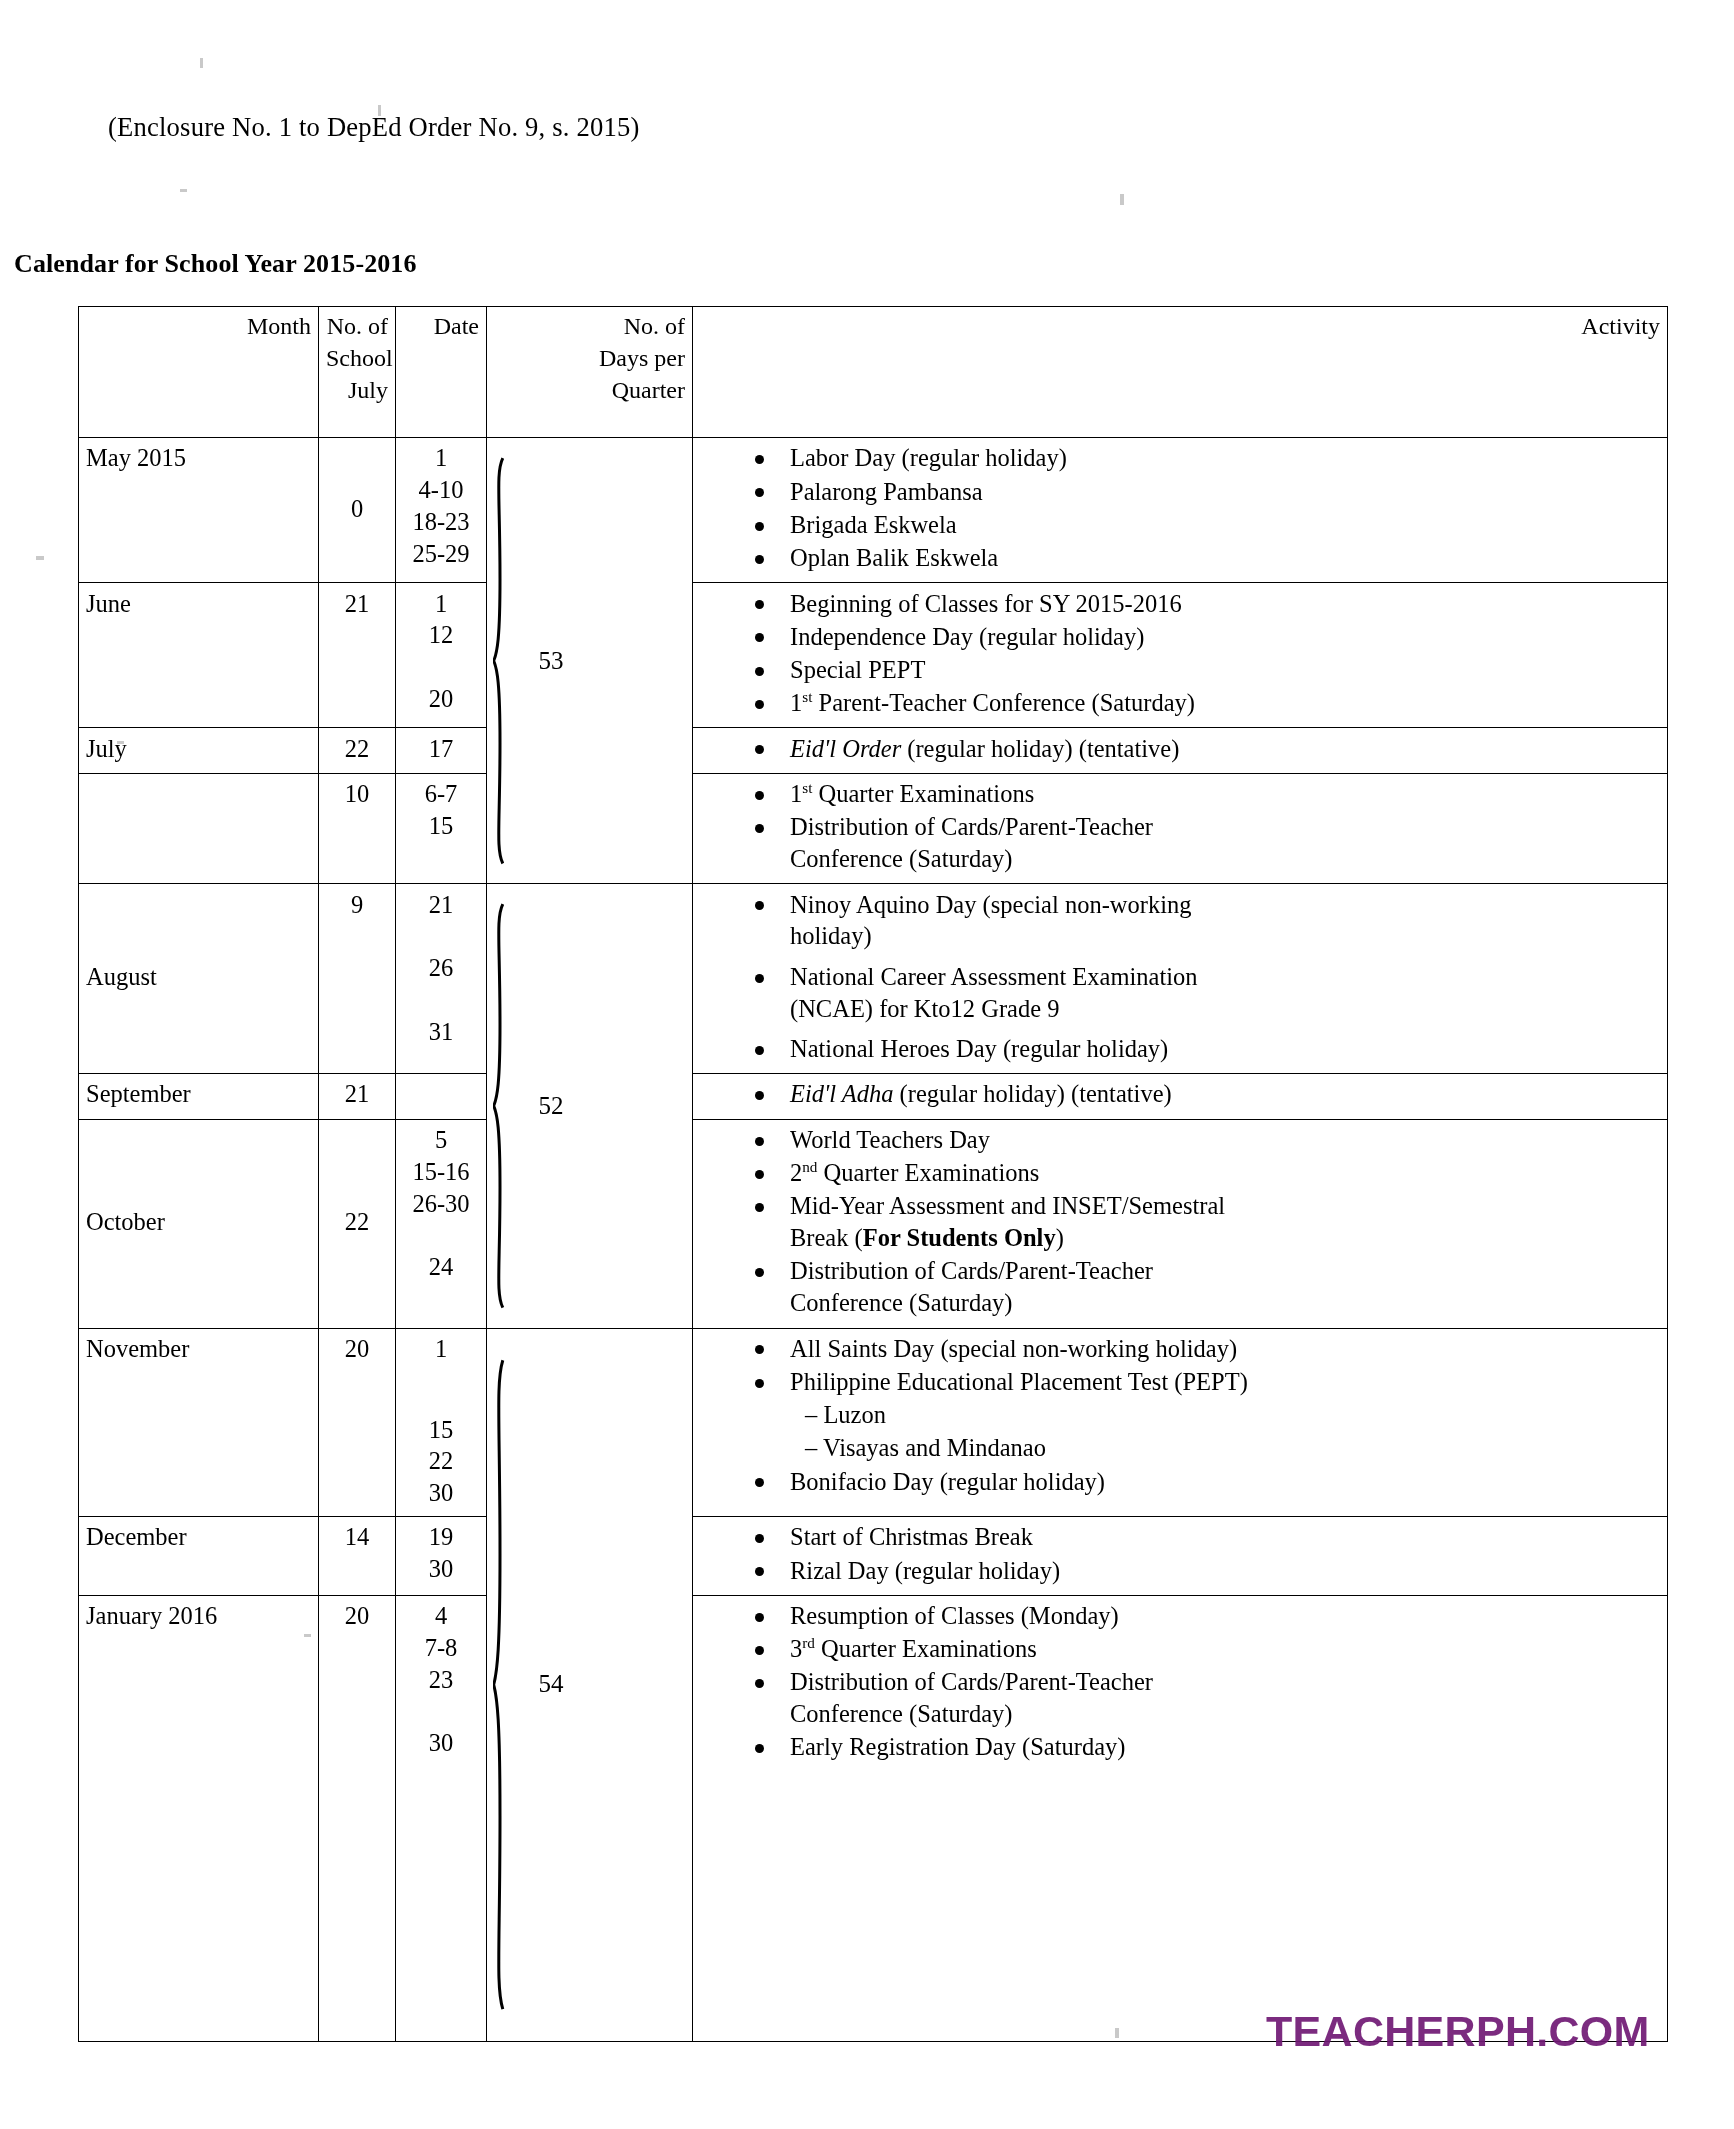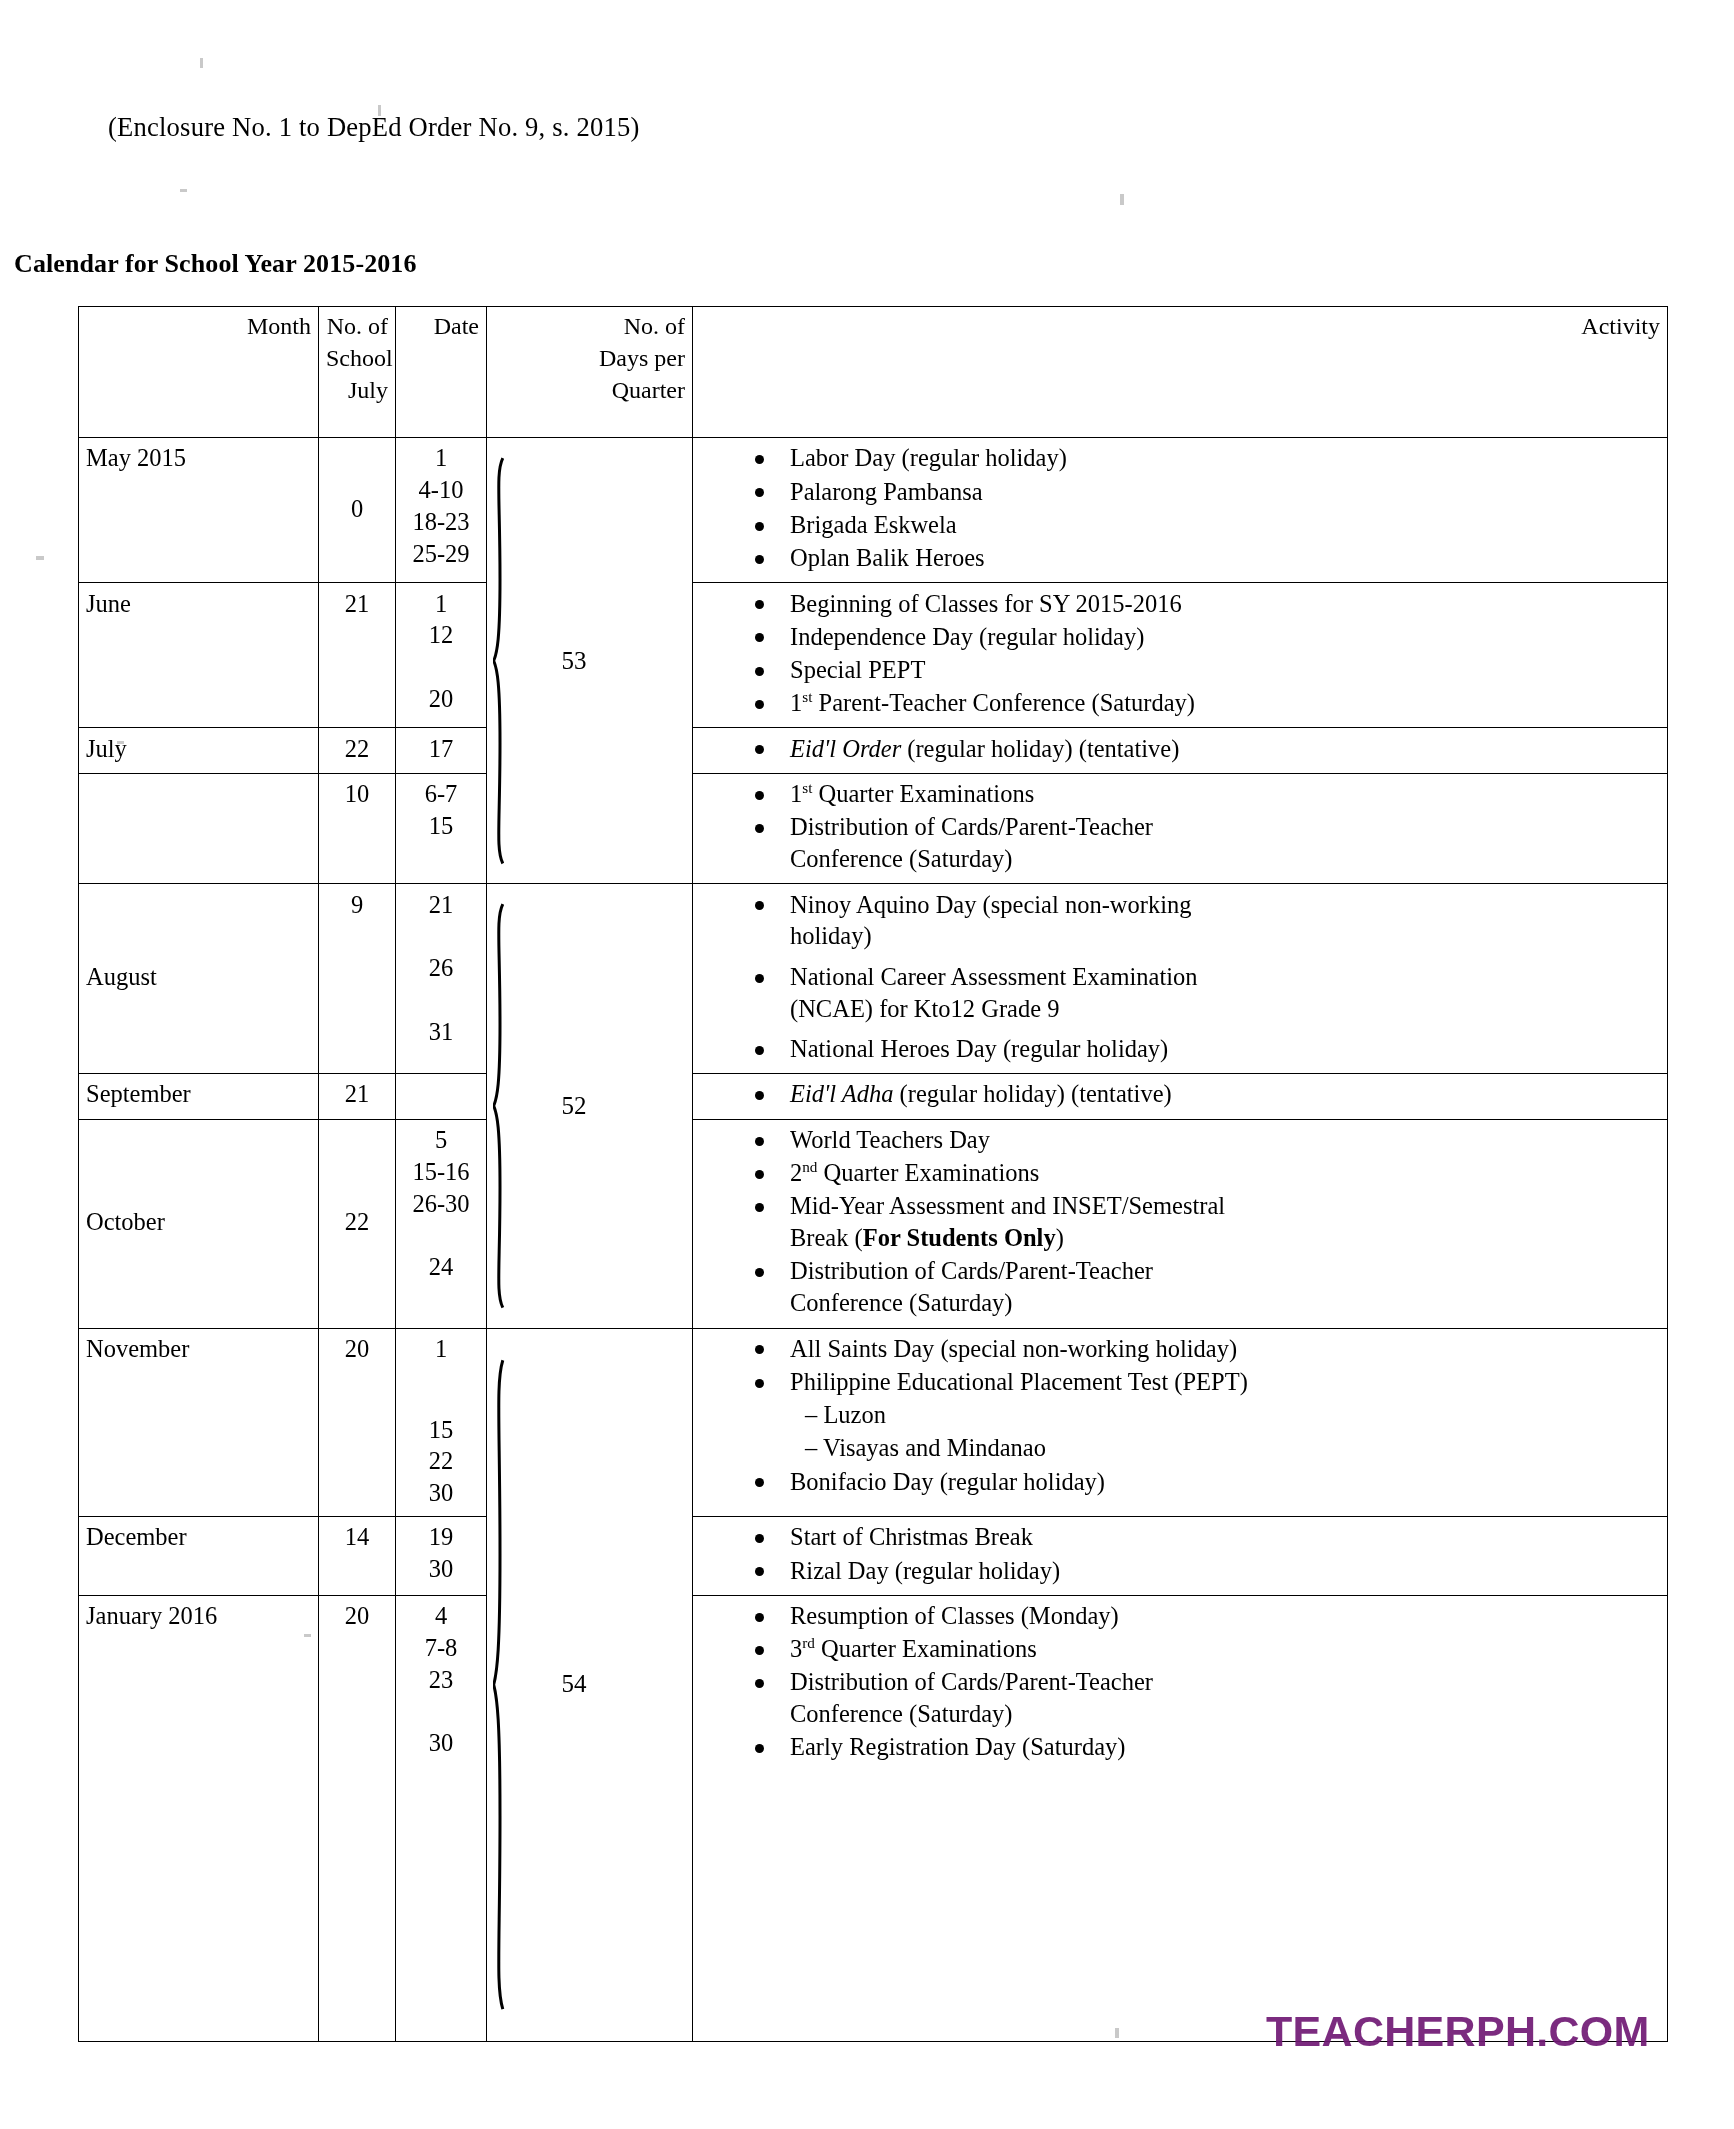--- a/index.html
+++ b/index.html
@@ -97,21 +97,20 @@
   .spacer-one  { height: 1.30em; }
   .spacer-two  { height: 2.0em; }
 
   
   .qwrap {
     position: absolute;
     inset: 0;
     display: flex;
     align-items: center;
     justify-content: flex-start;
-    gap: 23px;
   }
   .qbrace {
     width: 28px;
     height: 92%;
     margin-left: 5.6px;
     flex: 0 0 auto;
   }
   .qbrace svg { display: block; width: 100%; height: 100%; }
   .qnum {
     margin-left: 18px;
@@ -231,21 +230,21 @@
                 </svg>
               </div>
               <div class="qnum">53</div>
             </div>
           </td>
           <td class="act">
             <ul class="acts">
               <li class="has-bullet">Labor Day (regular holiday)</li>
               <li class="has-bullet">Palarong Pambansa</li>
               <li class="has-bullet">Brigada Eskwela</li>
-              <li class="has-bullet">Oplan Balik Heroes</li>
+              <li class="has-bullet">Oplan Balik Eskwela</li>
             </ul>
           </td>
         </tr>
 
         <tr>
           <td class="month">June</td>
           <td class="days">21</td>
           <td class="date">
             <div class="date-lines">
               <div>1</div>

